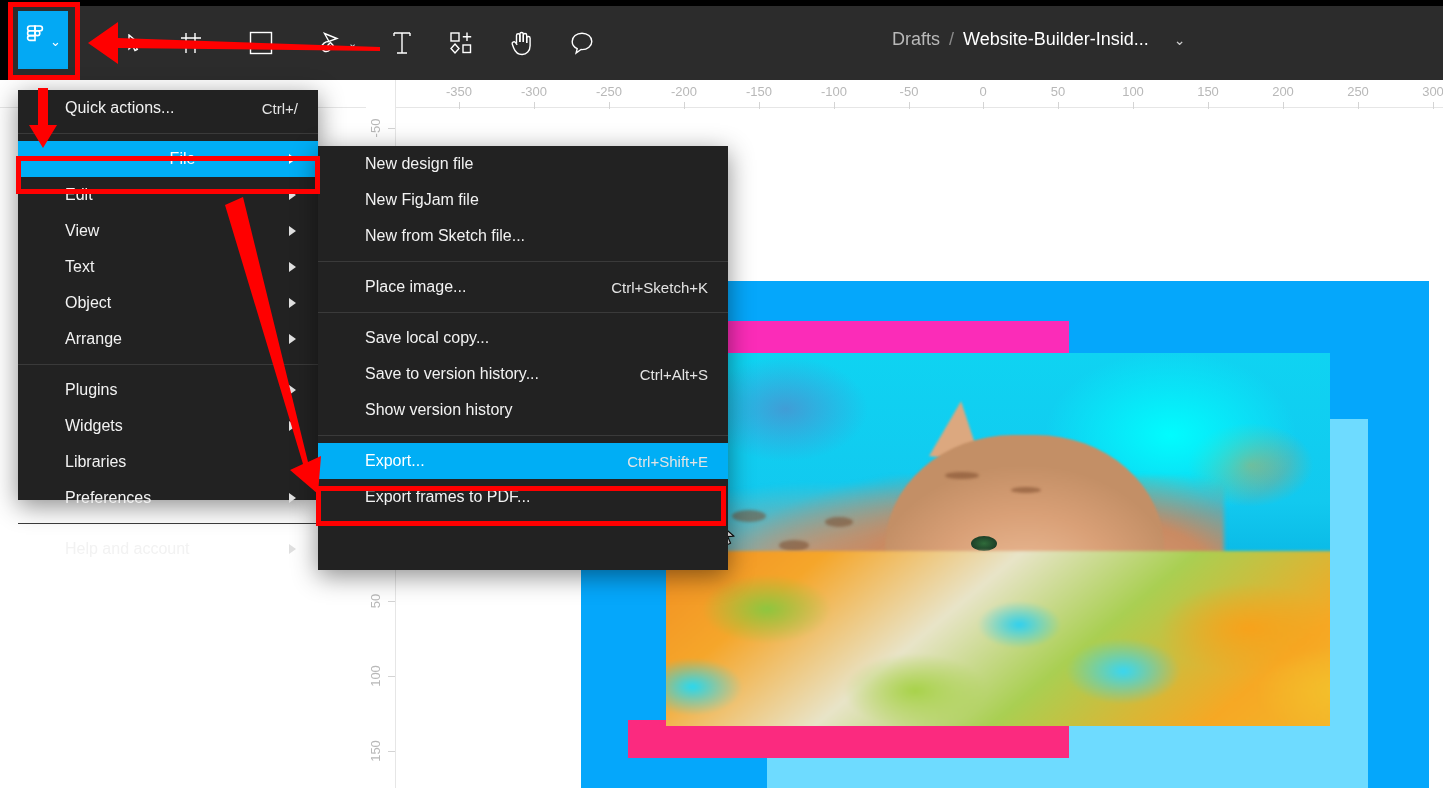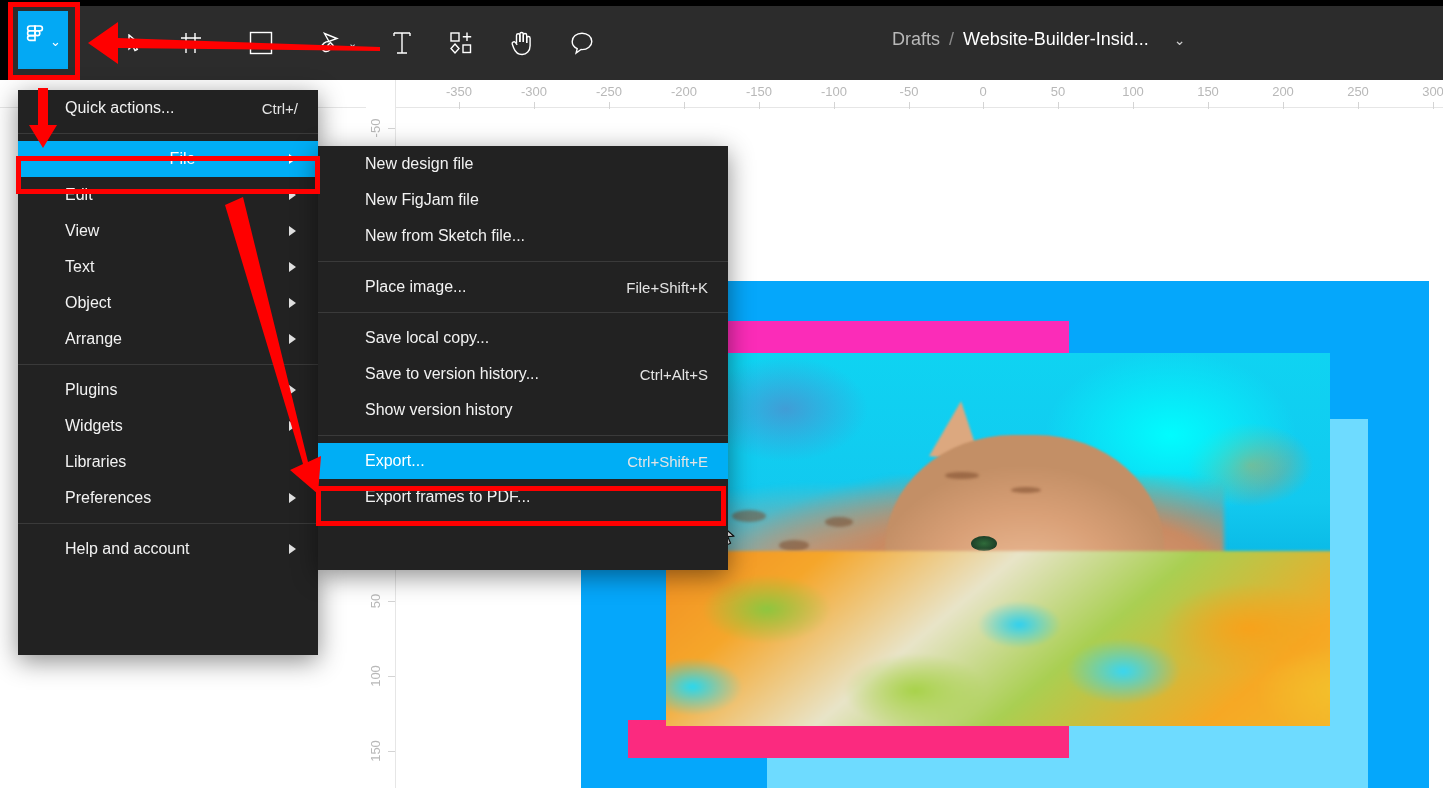--- a/index.html
+++ b/index.html
@@ -191,21 +191,21 @@
   }
 
   
   .menu {
     position: absolute;
     background: #222222;
     color: #fff;
     z-index: 40;
     box-shadow: 0 6px 24px rgba(0,0,0,0.45);
   }
-  .menu-main { left: 18px; top: 90px; width: 300px; height: 565px; }
+  .menu-main { left: 18px; top: 90px; width: 300px; height: 410px; }
   .menu-sub  { left: 318px; top: 146px; width: 410px; height: 424px; }
   .menu-row {
     position: relative;
     height: 36px;
     display: flex; align-items: center;
     padding: 0 18px 0 47px;
     font-size: 16px; color: #f2f2f2;
     white-space: nowrap;
   }
   .menu-sub .menu-row { padding-left: 47px; }
@@ -480,21 +480,21 @@
       <span class="label">New FigJam file</span>
     </div>
     <div class="menu-row">
       <span class="label">New from Sketch file...</span>
     </div>
 
     <div class="menu-sep"></div>
 
     <div class="menu-row">
       <span class="label">Place image...</span>
-      <span class="shortcut">File+Shift+K</span>
+      <span class="shortcut">Ctrl+Sketch+K</span>
     </div>
 
     <div class="menu-sep"></div>
 
     <div class="menu-row">
       <span class="label">Save local copy...</span>
     </div>
     <div class="menu-row">
       <span class="label">Save to version history...</span>
       <span class="shortcut">Ctrl+Alt+S</span>

